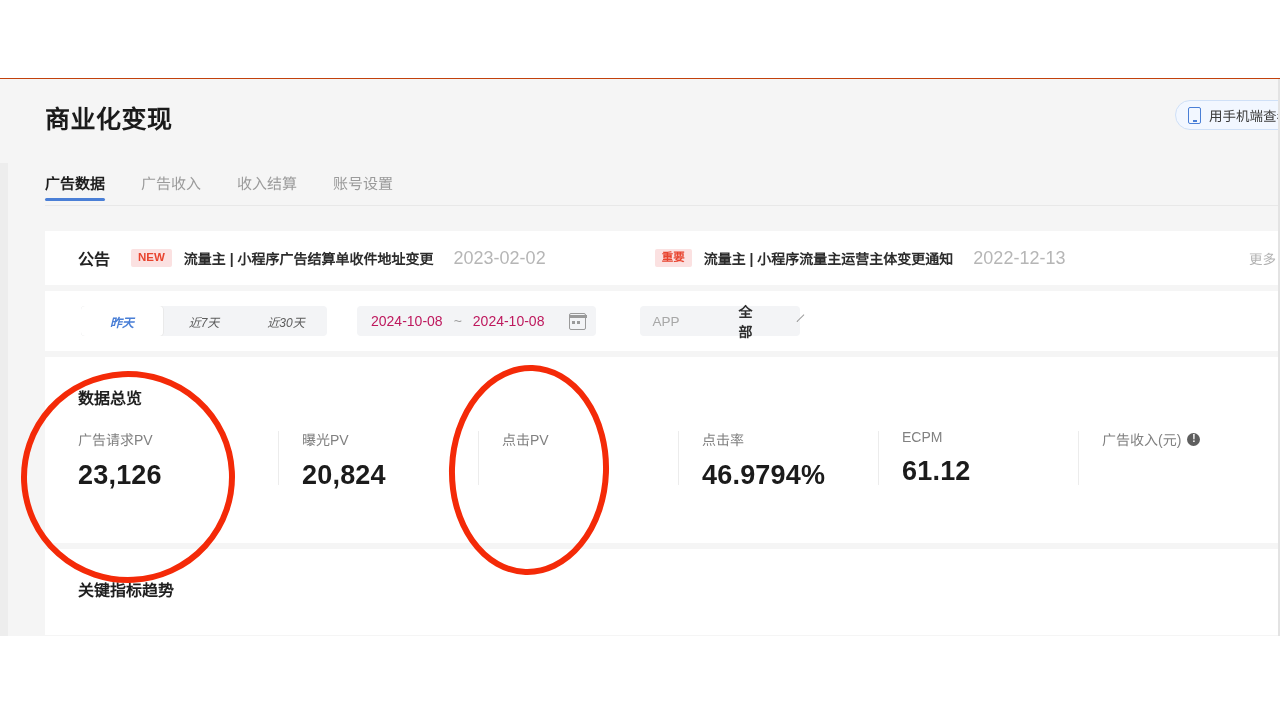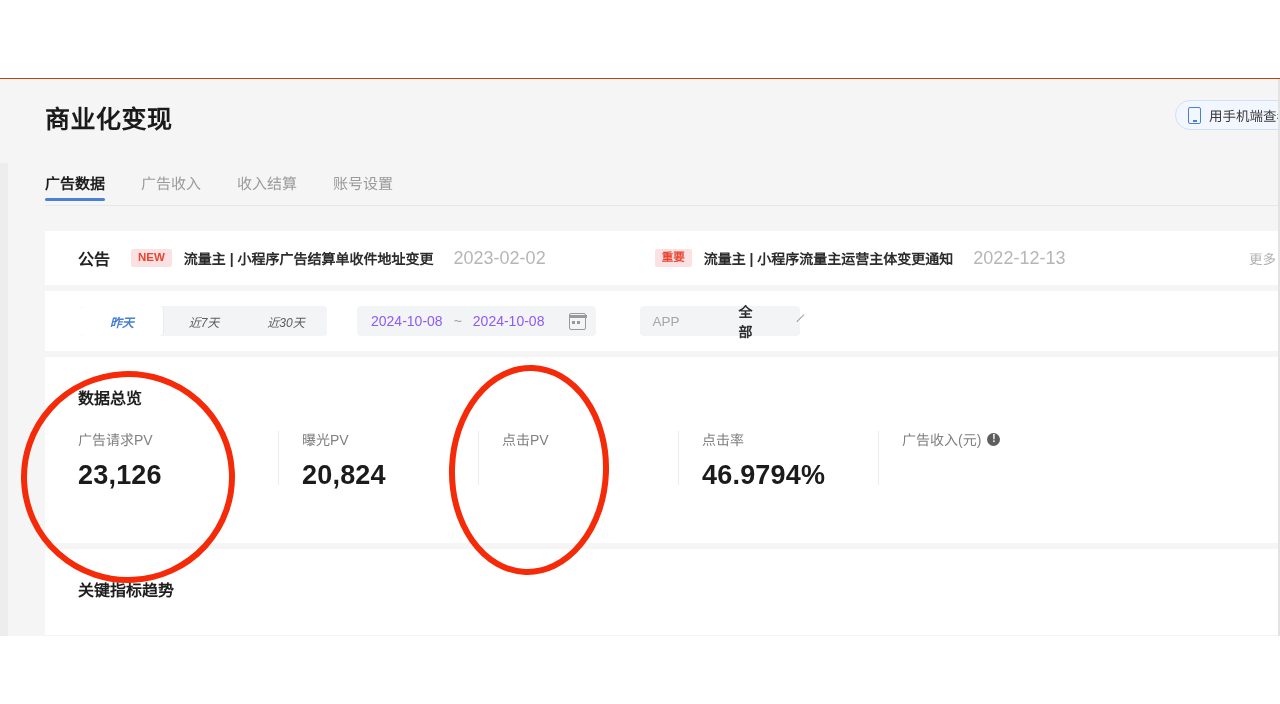--- a/index.html
+++ b/index.html
@@ -265,21 +265,21 @@
     align-items: center;
     height: 30px;
     background: #f3f4f6;
     border-radius: 4px;
     padding: 0 10px 0 14px;
     gap: 11px;
     cursor: pointer;
   }
   .date-val {
     font-size: 14px;
-    color: #8b5cf6;
+    color: #be185d;
     white-space: nowrap;
   }
   .date-tilde {
     font-size: 14px;
     color: #9d9d9d;
   }
   .cal-icon {
     width: 15px;
     height: 15px;
     border: 1.5px solid #9a9a9a;
@@ -527,20 +527,24 @@
 
         <div class="metric">
           <div class="metric-label">点击PV</div>
         </div>
 
         <div class="metric">
           <div class="metric-label">点击率</div>
           <div class="metric-value">46.9794%</div>
         </div>
 
+        <div class="metric">
+          <div class="metric-label">ECPM</div>
+          <div class="metric-value">61.12</div>
+        </div>
 
         <div class="metric">
           <div class="metric-label">
             <span>广告收入(元)</span>
             <span class="info-icon">!</span>
           </div>
         </div>
 
       </div>
     </div>

